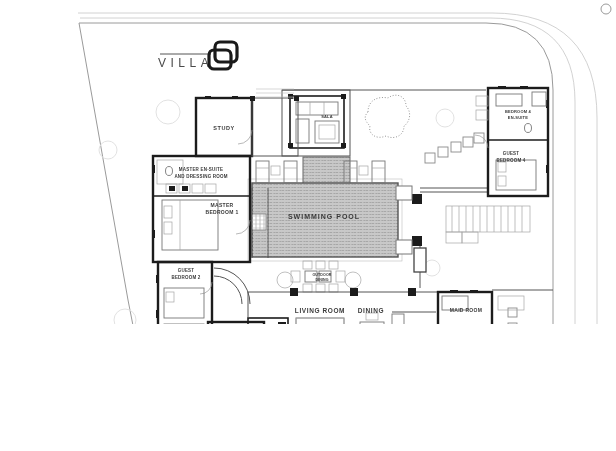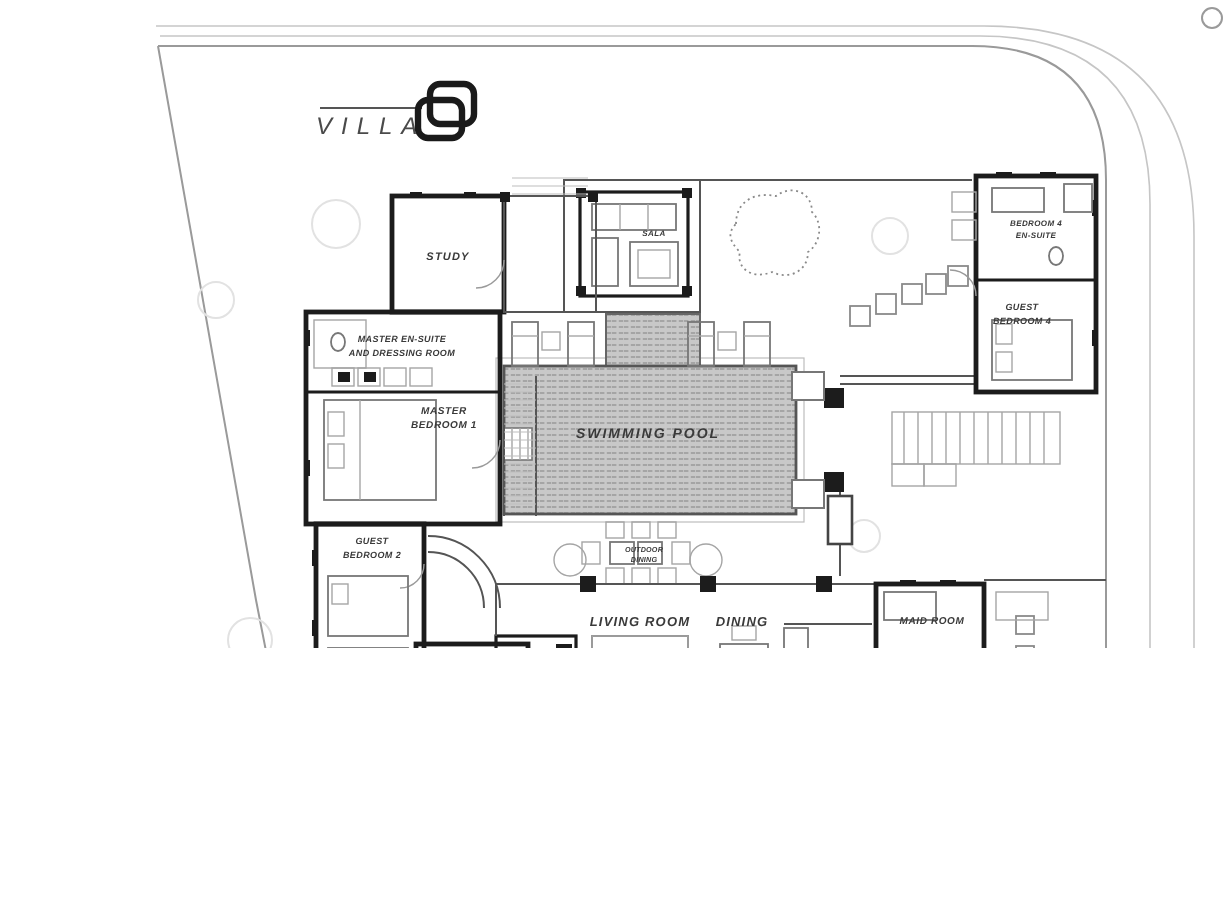--- a/index.html
+++ b/index.html
@@ -1,17 +1,17 @@
 <!DOCTYPE html>
 <html style="--wall: #1c1c1c; --partition: #555555; --line: #9a9a9a; --pool_fill: #c8c8c8; --pool_texture: #9a9a9a; --label: #3a3a3a; --background: #ffffff;"><head>
 <meta charset="utf-8">
 <style>
   html,body{margin:0;padding:0;background:#fff;}
   .canvas{position:relative;width:616px;height:324px;background:var(--background,#ffffff);overflow:hidden;
-          font-family:"Liberation Sans",sans-serif;font-style:italic;}
+          font-family:"Liberation Sans",sans-serif;}
   svg{display:block;}
   .wall{fill:none;stroke:var(--wall,#1c1c1c);stroke-width:2.4;}
   .wall2{fill:none;stroke:var(--wall,#1c1c1c);stroke-width:1.6;}
   .partition{fill:none;stroke:var(--partition,#555555);stroke-width:1;}
   .furn{fill:none;stroke:#777;stroke-width:0.9;}
   .furnl{fill:none;stroke:#a5a5a5;stroke-width:0.7;}
   .site{fill:none;stroke:var(--line,#9a9a9a);stroke-width:1;}
   .sitel{fill:none;stroke:#c6c6c6;stroke-width:0.8;}
   .deckline{fill:none;stroke:#bdbdbd;stroke-width:0.6;}
   .black{fill:var(--wall,#1c1c1c);stroke:none;}

